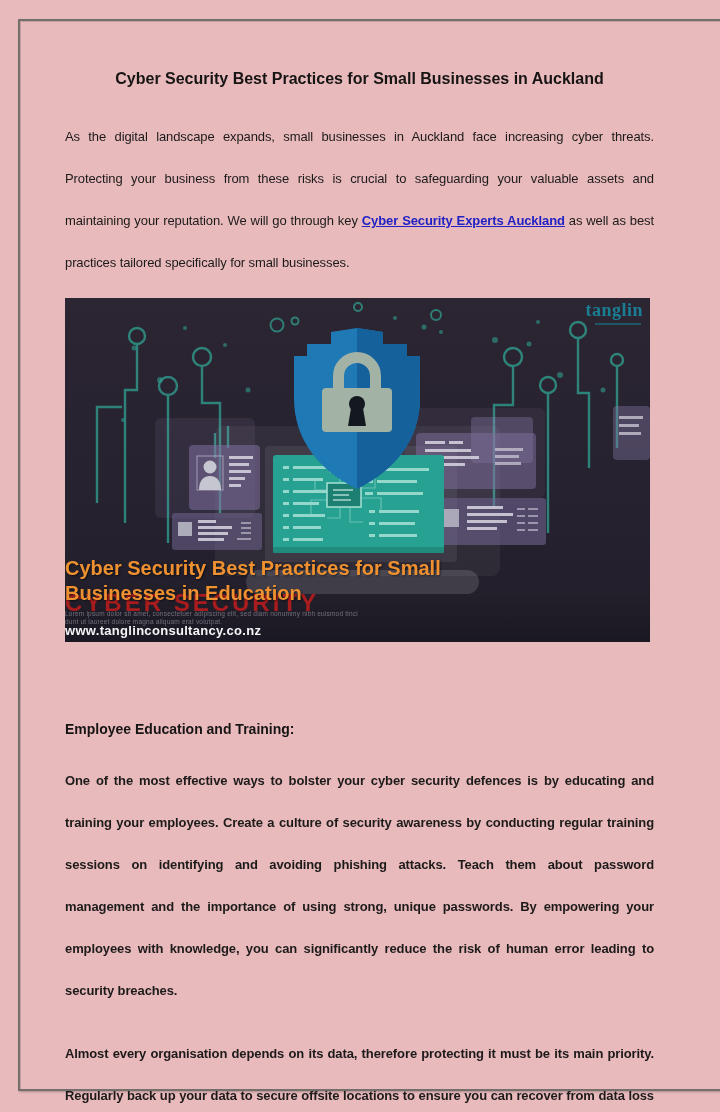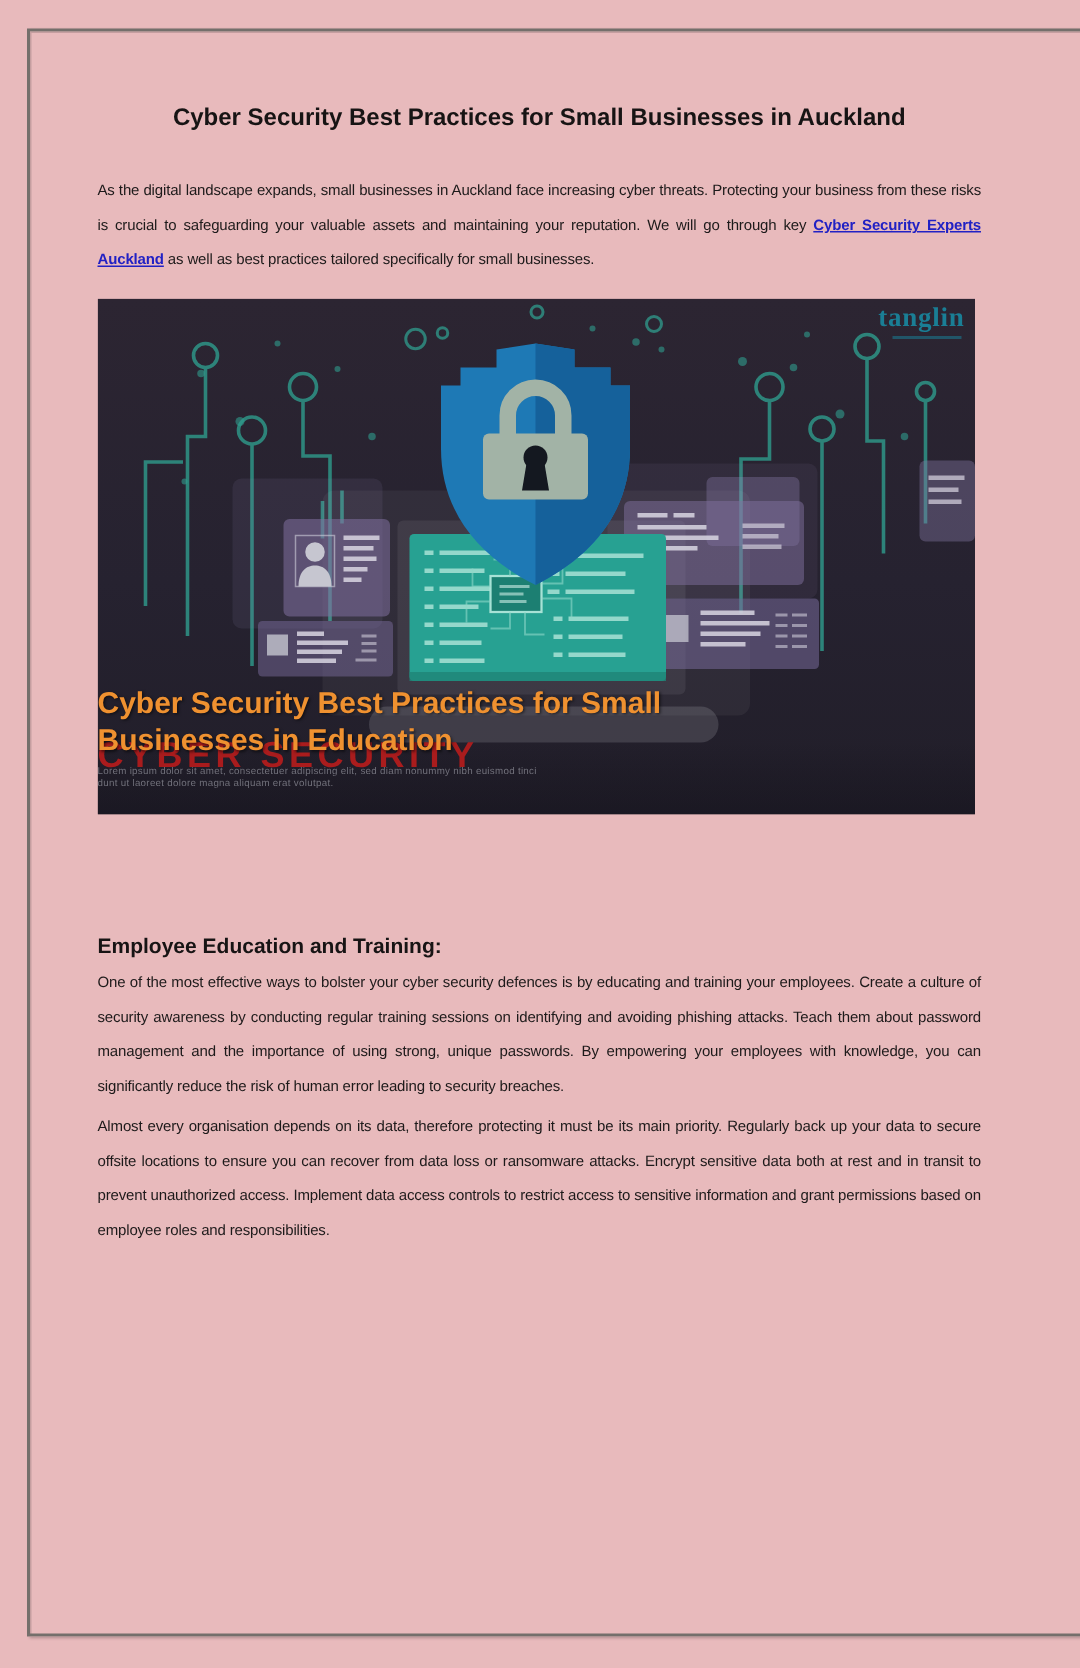--- a/index.html
+++ b/index.html
@@ -13,24 +13,24 @@
     border:2px solid #746f6b;
     box-shadow:1px 1px 2px rgba(0,0,0,.25), inset 1px 1px 0 rgba(0,0,0,.15);
     pointer-events:none;
   }
   .content{position:absolute;left:65px;top:0;width:589px;}
   h1.doc-title{
     margin:68px 0 0;font-size:16px;line-height:22px;font-weight:700;
     text-align:center;color:#171414;
   }
   p.para{
-    margin:26px 0 0;font-size:10px;line-height:23px;
+    margin:26px 0 0;font-size:13px;line-height:42px;
     text-align:justify;color:#1d1a1a;letter-spacing:-0.1px;
   }
-  p.para.sect{margin-top:4px;}
+  p.para.sect{margin-top:21px;font-weight:bold;}
   a.doclink{color:#2121c4;font-weight:700;text-decoration:underline;cursor:pointer;}
   h2.sect-head{
     margin:30px 0 0;font-size:14px;line-height:20px;font-weight:700;color:#171414;
   }
   
   .hero{
     position:relative;margin:14px 0 0;width:585px;height:391px;overflow:hidden;
   }
   .hero svg{position:absolute;left:0;top:0;display:block;}
   .hero .htxt{position:absolute;left:0;right:0;text-align:left;white-space:nowrap;}
@@ -292,20 +292,21 @@
       </svg>
 
       <div class="hero-logo">tanglin</div>
       <div class="hero-logo-tag"></div>
 
       <div class="htxt watermark">CYBER SECURITY</div>
       <div class="htxt hl1">Cyber Security Best Practices for Small</div>
       <div class="htxt hl2">Businesses in Education</div>
       <div class="htxt cap cap1">Lorem ipsum dolor sit amet, consectetuer adipiscing elit, sed diam nonummy nibh euismod tinci</div>
       <div class="htxt cap cap2">dunt ut laoreet dolore magna aliquam erat volutpat.</div>
+      <div class="htxt site">www.tanglinconsultancy.co.nz</div>
     </div>
 
     <h2 class="sect-head">Employee Education and Training:</h2>
     <p class="para sect">One of the most effective ways to bolster your cyber security defences is by educating and training your employees. Create a culture of security awareness by conducting regular training sessions on identifying and avoiding phishing attacks. Teach them about password management and the importance of using strong, unique passwords. By empowering your employees with knowledge, you can significantly reduce the risk of human error leading to security breaches.</p>
 
     <p class="para sect">Almost every organisation depends on its data, therefore protecting it must be its main priority. Regularly back up your data to secure offsite locations to ensure you can recover from data loss or ransomware attacks. Encrypt sensitive data both at rest and in transit to prevent unauthorized access. Implement data access controls to restrict access to sensitive information and grant permissions based on employee roles and responsibilities.</p>
 
   </div>
 </div>
 

